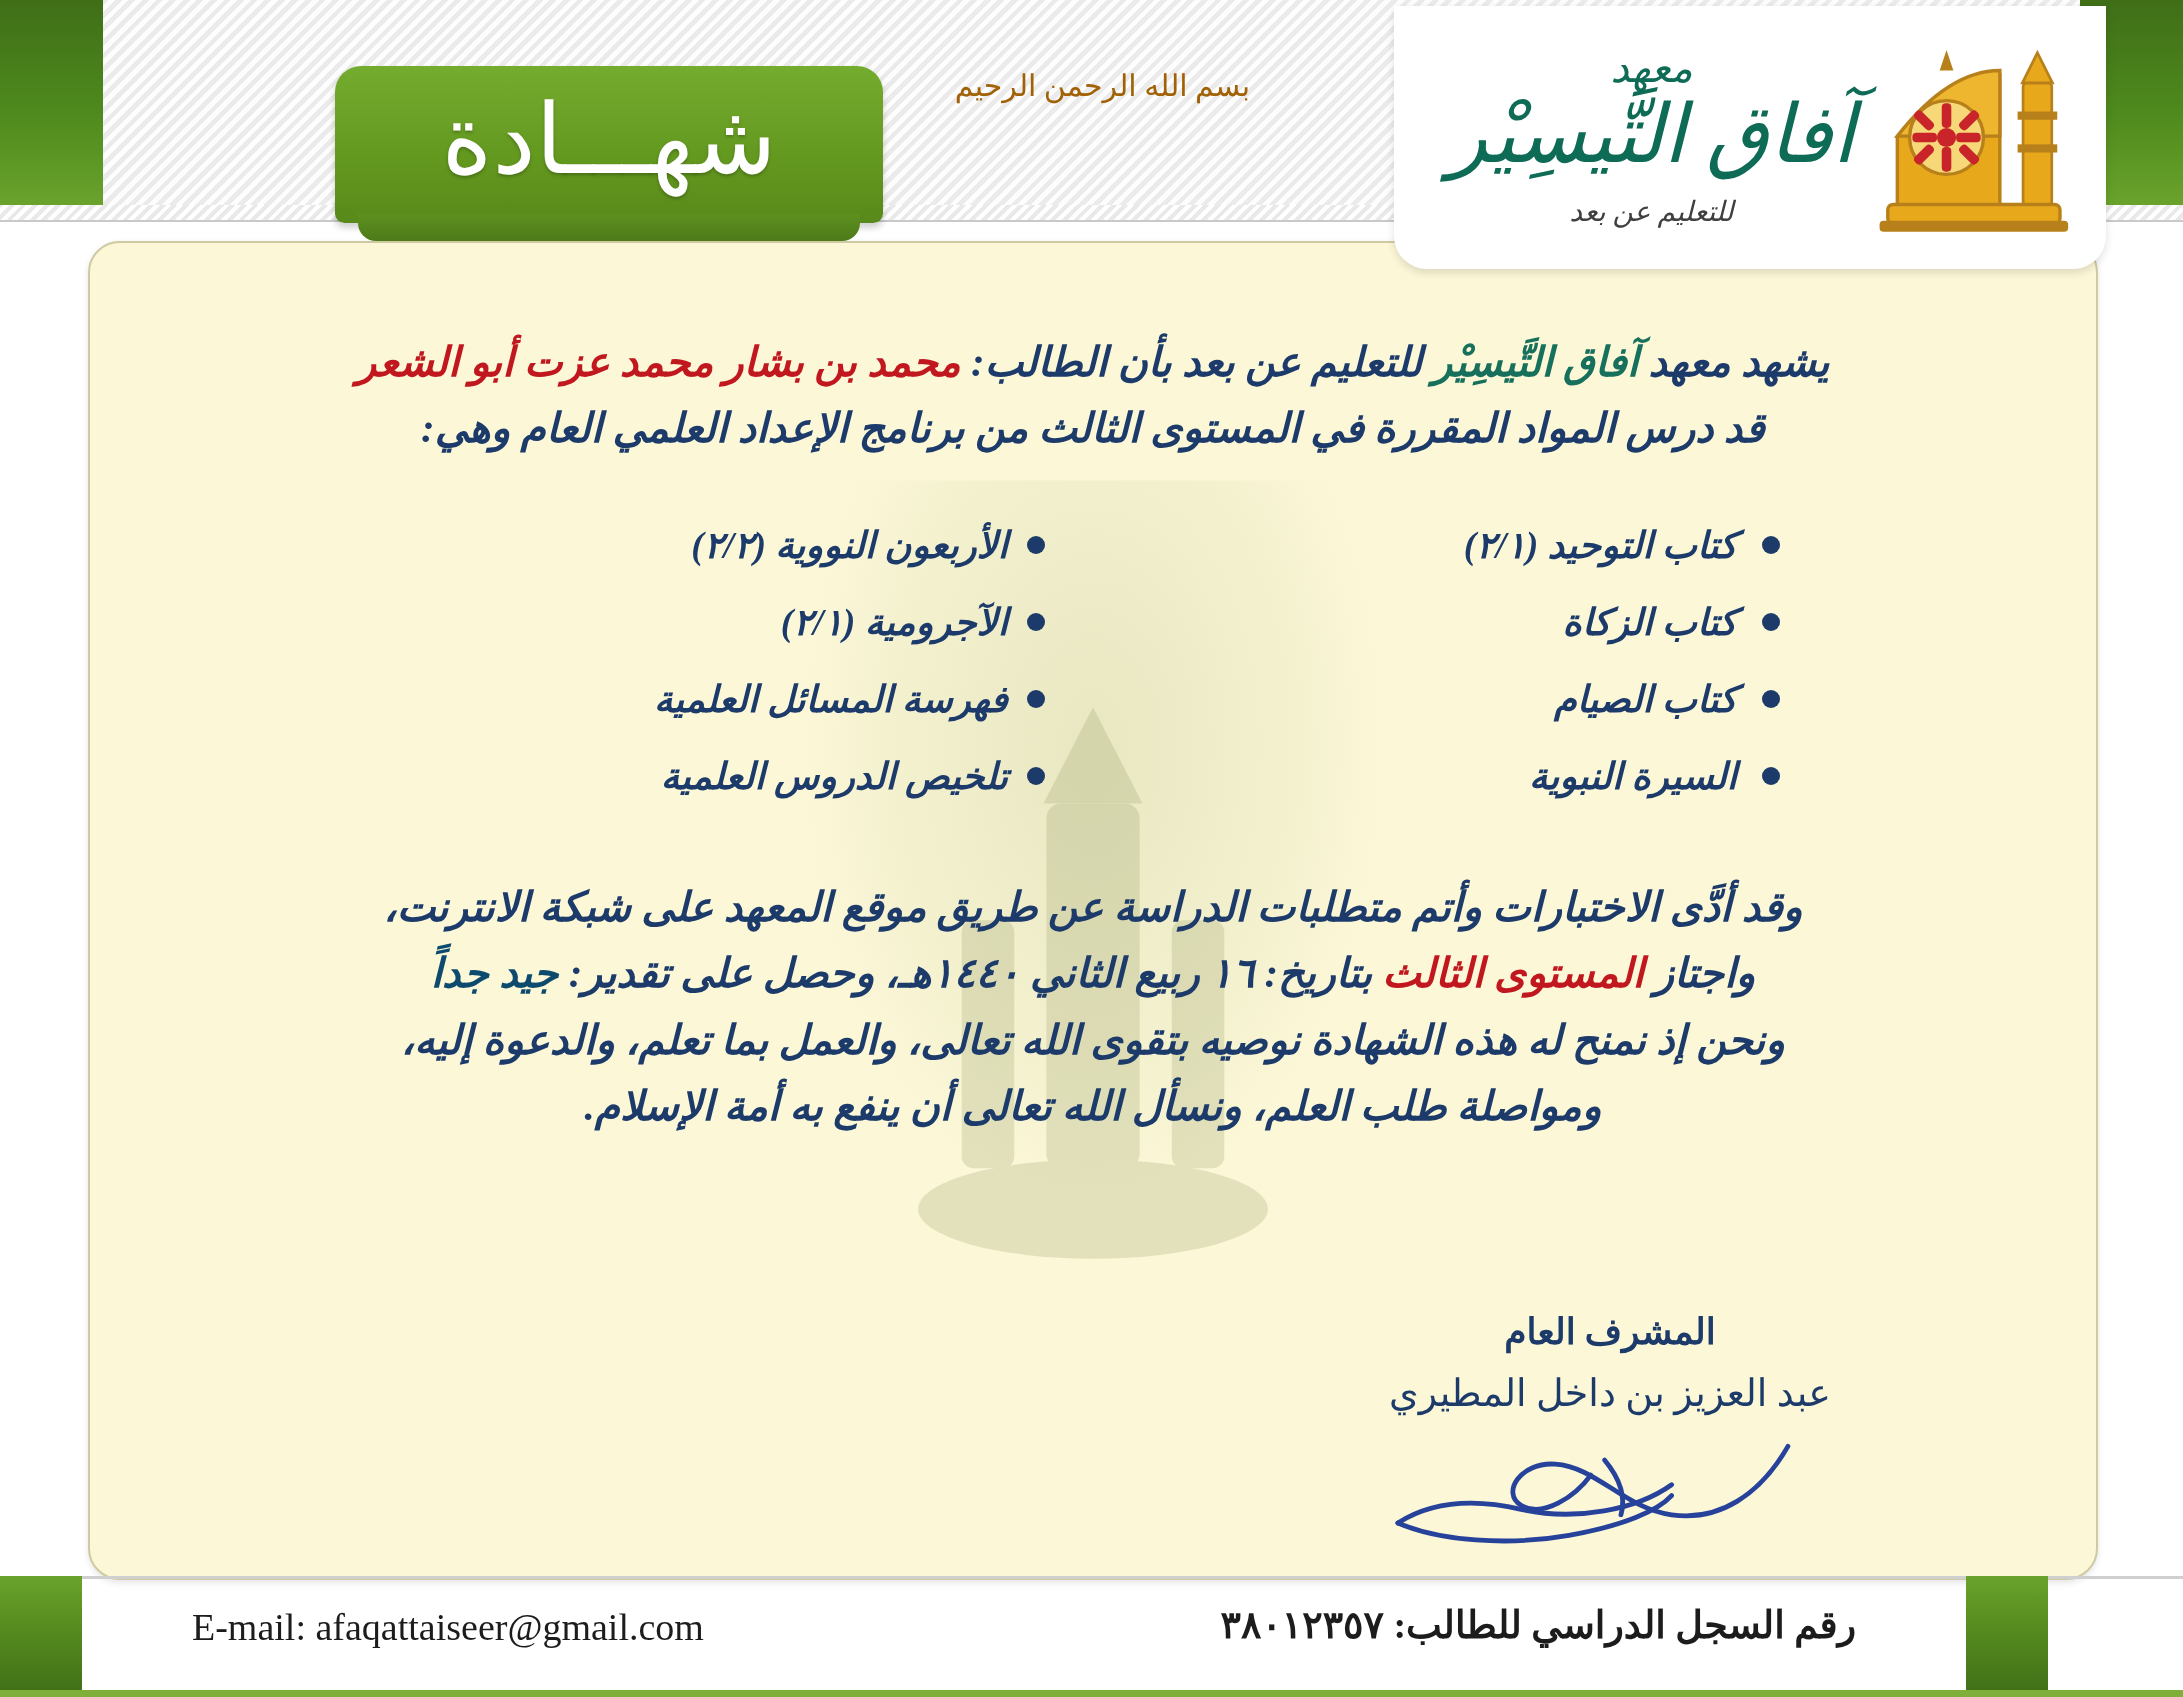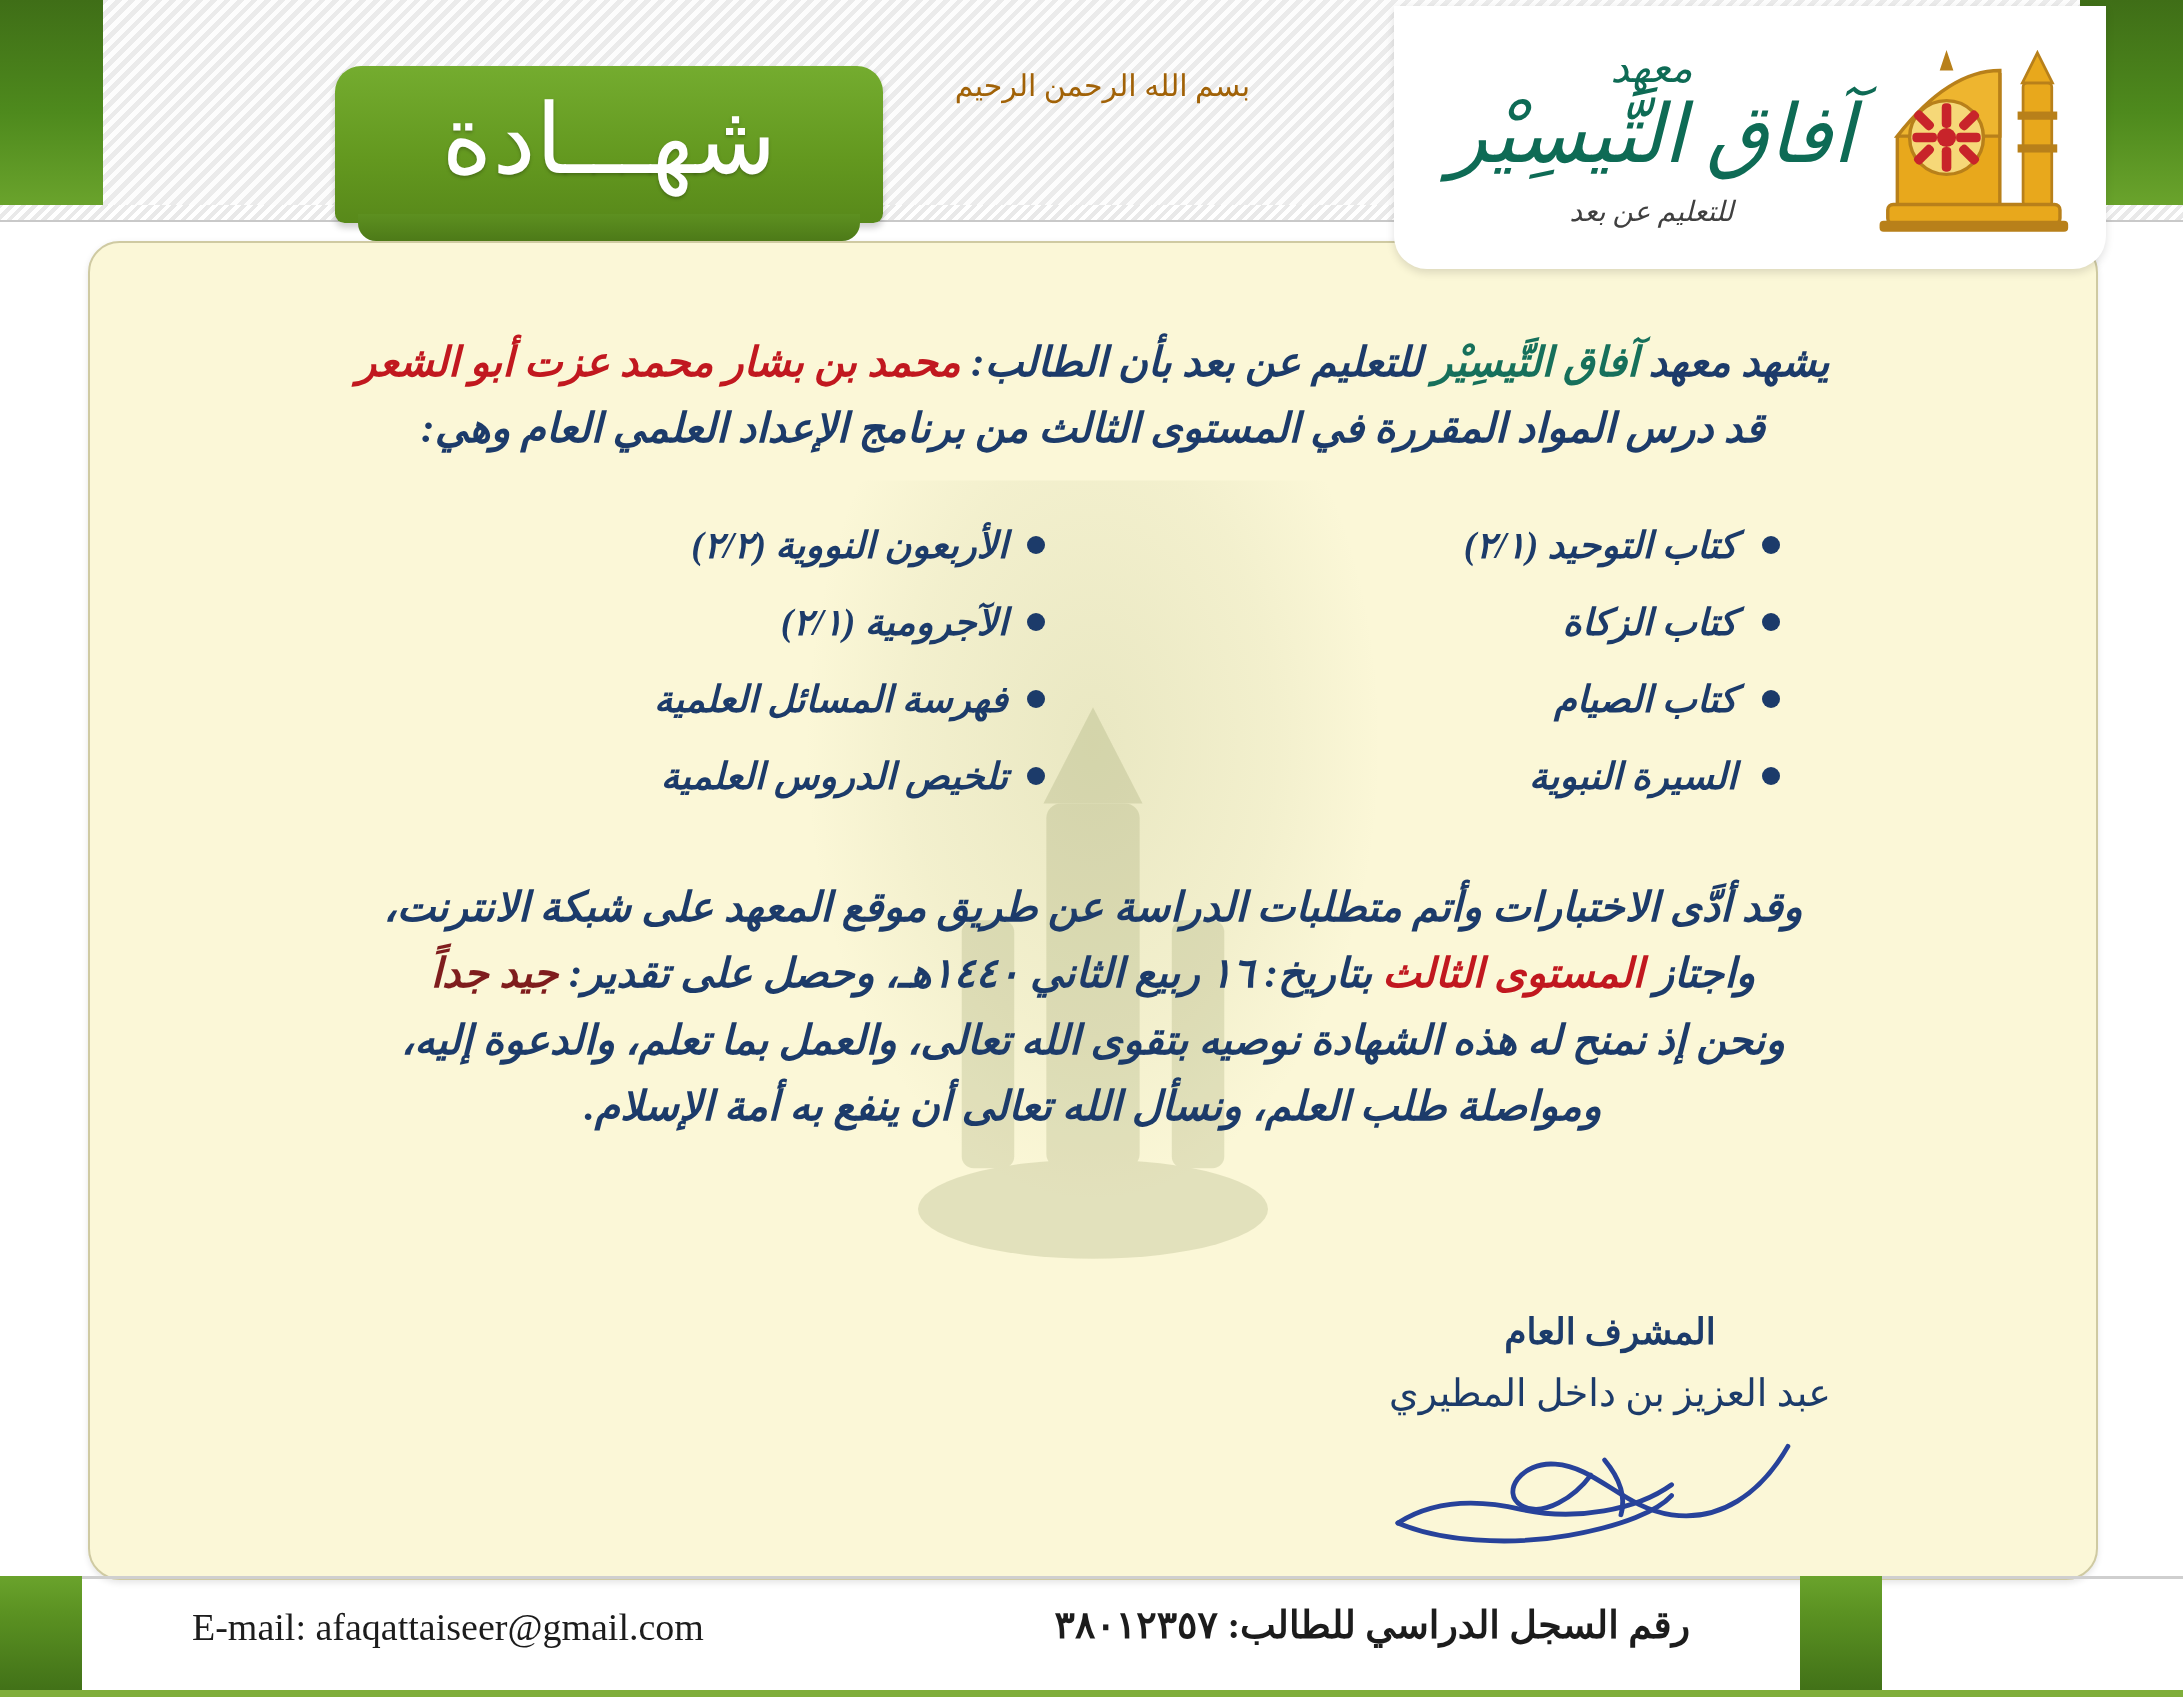--- a/index.html
+++ b/index.html
@@ -219,21 +219,21 @@
     color: #c1181f;
   }
   .line .inst {
     color: #16705b;
     font-family: "Liberation Serif", serif;
   }
   .line .level {
     color: #c1181f;
   }
   .line .grade {
-    color: #7f1d1d;
+    color: #0c4a6e;
   }
 
   
   .subjects {
     margin: 45px auto 0 auto;
     width: 1492px;
     display: flex;
     justify-content: space-between;
     direction: rtl;
   }
@@ -293,21 +293,21 @@
   .signature .sig-scribble {
     margin-top: 4.1px;
     height: 130px;
   }
 
   
   .footer {
     position: absolute;
     left: 0;
     bottom: 0;
-    width: 1882px;
+    width: 2048px;
     height: 122px;
     z-index: 9;
   }
   .footer-bar-left,
   .footer-bar-right {
     position: absolute;
     bottom: 0;
     height: 122px;
     width: 82px;
     background: linear-gradient(0deg, #3f6e17 0%, #5b9222 70%, #6aa32c 100%);

